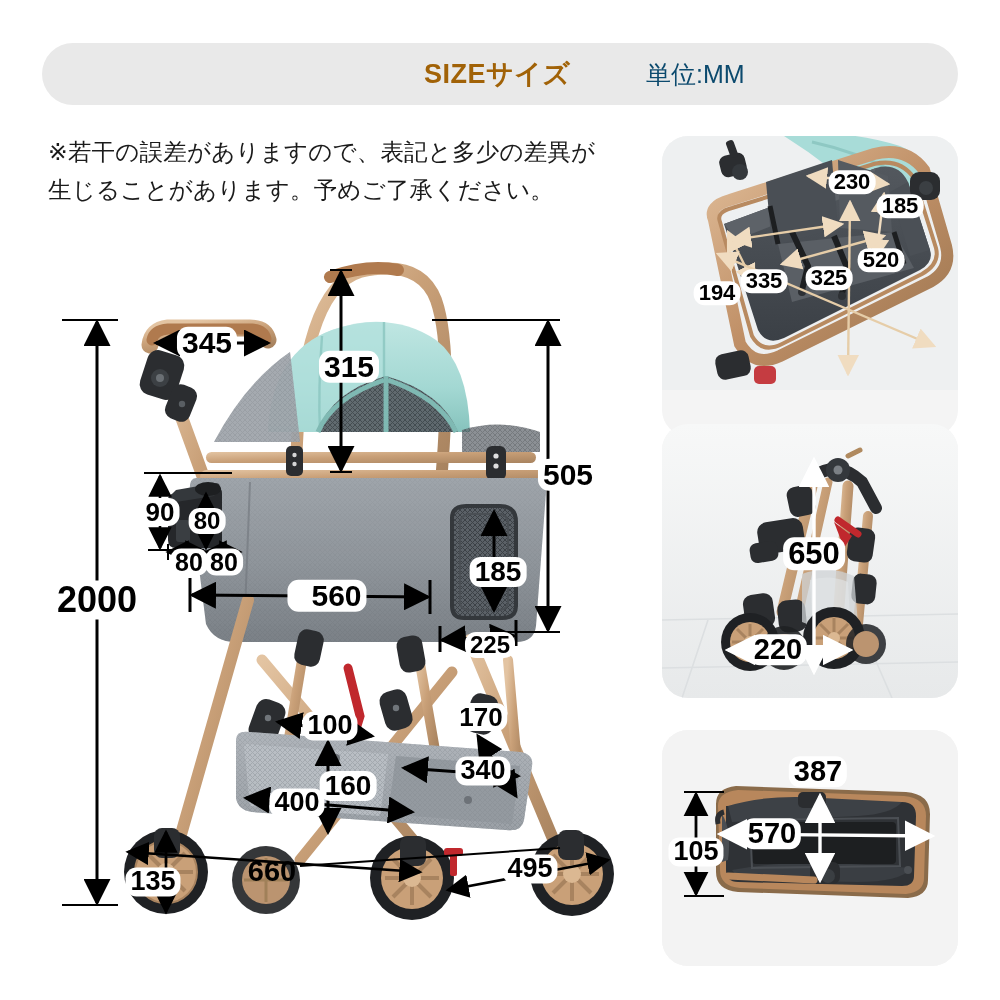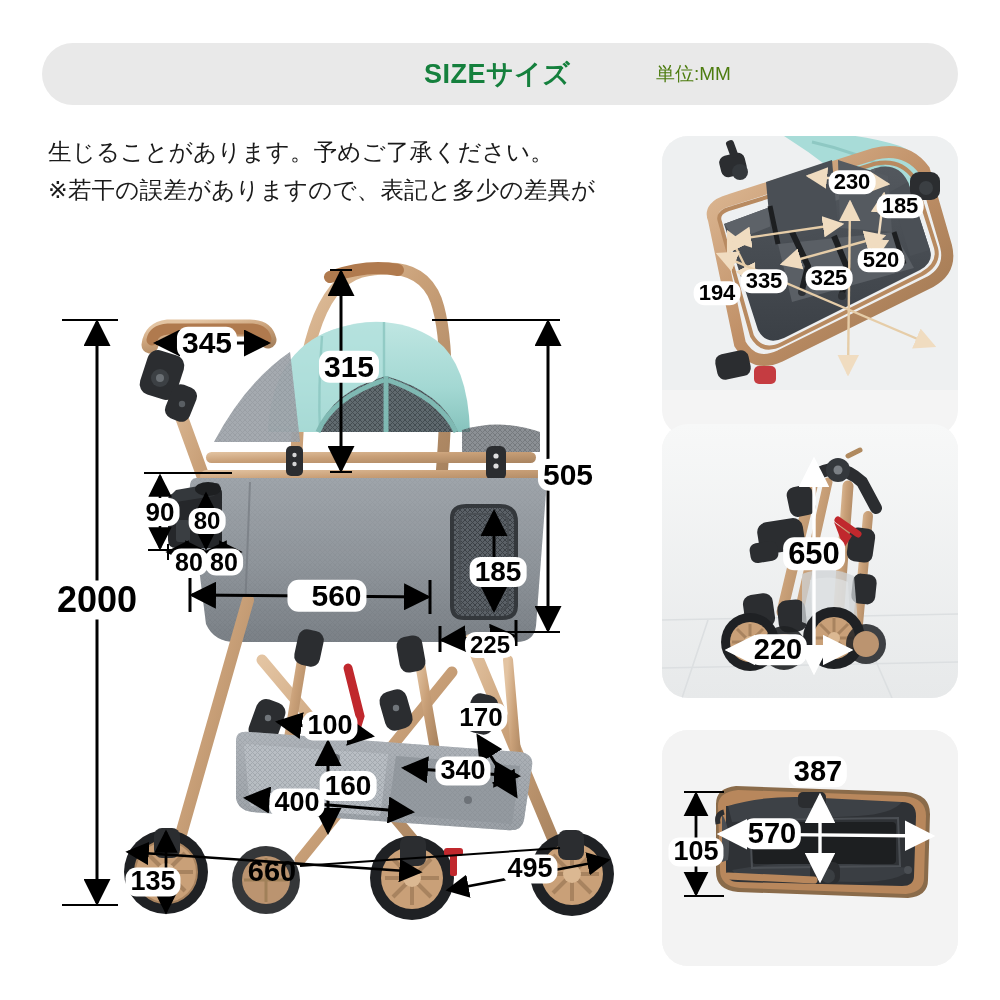--- a/index.html
+++ b/index.html
@@ -33,30 +33,29 @@
     border-radius: 31px;
     display: flex;
     align-items: center;
   }
   .header-title {
     position: absolute;
     left: 382px;
     font-weight: bold;
     font-size: 27px;
     letter-spacing: 0.5px;
-    color: #15803d;
+    color: #a16207;
     white-space: nowrap;
   }
   .header-unit {
     position: absolute;
     left: 604px;
-    font-size: 19px;
-    color: #4d7c0f;
+    font-size: 25px;
+    color: #0c4a6e;
     white-space: nowrap;
-    margin-left: 10px;
   }
 
   
   .disclaimer {
     position: absolute;
     left: 48px;
     top: 133px;
     width: 600px;
     font-size: 23.5px;
     line-height: 38px;
@@ -104,22 +103,22 @@
 <div id="root">
 
   <div class="header-bar">
     <div class="header-title">
       <span>SIZE</span><span>サイズ</span>
     </div>
     <div class="header-unit">単位:MM</div>
   </div>
 
   <div class="disclaimer">
+    <div>※若干の誤差がありますので、表記と多少の差異が</div>
     <div>生じることがあります。予めご了承ください。</div>
-    <div>※若干の誤差がありますので、表記と多少の差異が</div>
   </div>
 
   <div class="sh" style="left:0;top:0;width:660px;height:1000px;">
 
     <svg width="660" height="1000" style="position:absolute;left:0;top:0;">
       <defs>
         <linearGradient id="gFrame" x1="0" y1="0" x2="1" y2="1">
           <stop offset="0%" stop-color="#e3c4a2"></stop>
           <stop offset="45%" stop-color="#c9a078"></stop>
           <stop offset="100%" stop-color="#a8835f"></stop>
@@ -371,21 +370,21 @@
     <div class="dim" style="left:160px;top:512px;font-size:26px;">90</div>
     <div class="dim" style="left:207px;top:521px;font-size:24px;">80</div>
     <div class="dim" style="left:189px;top:562px;font-size:25px;">80</div>
     <div class="dim" style="left:224px;top:562px;font-size:25px;">80</div>
     <div class="dim" style="left:327px;top:596px;font-size:30px;padding-left:24px;">560</div>
     <div class="dim" style="left:498px;top:572px;font-size:28px;">185</div>
     <div class="dim" style="left:490px;top:645px;font-size:24px;">225</div>
     <div class="dim" style="left:330px;top:726px;font-size:27px;">100</div>
     <div class="dim" style="left:348px;top:786px;font-size:28px;">160</div>
     <div class="dim" style="left:297px;top:803px;font-size:27px;">400</div>
-    <div class="dim" style="left:463px;top:771px;font-size:27px;">340</div>
+    <div class="dim" style="left:483px;top:771px;font-size:27px;">340</div>
     <div class="dim" style="left:481px;top:717px;font-size:26px;">170</div>
     <div class="dim plain" style="left:272px;top:872px;font-size:29px;">660</div>
     <div class="dim" style="left:153px;top:882px;font-size:27px;">135</div>
     <div class="dim" style="left:530px;top:869px;font-size:27px;">495</div>
   </div>
 
   <div class="photo-panel panel-top">
     <div class="panel-inner">
       <svg width="296" height="254" style="position:absolute;left:0;top:0;">
         <defs>

